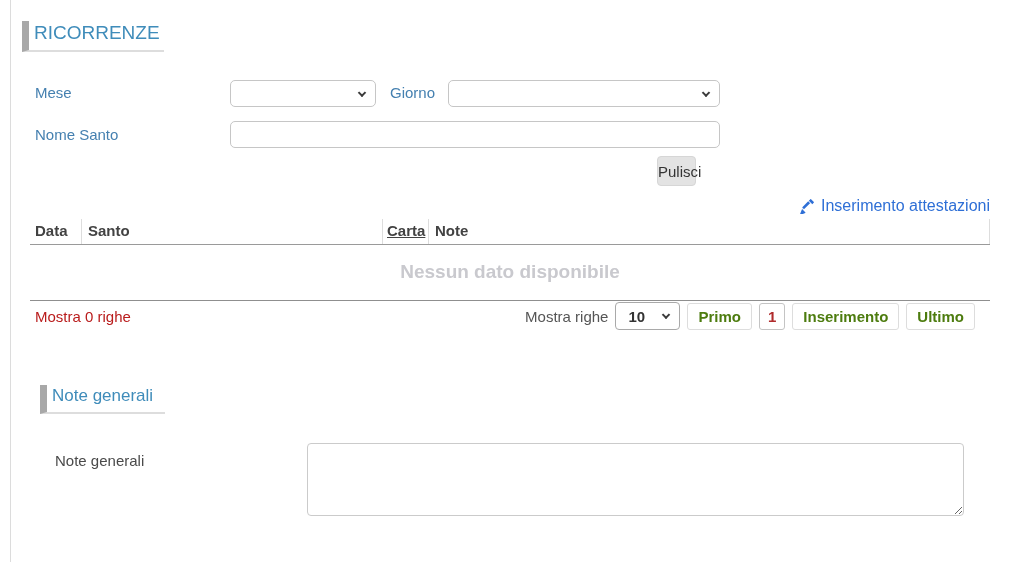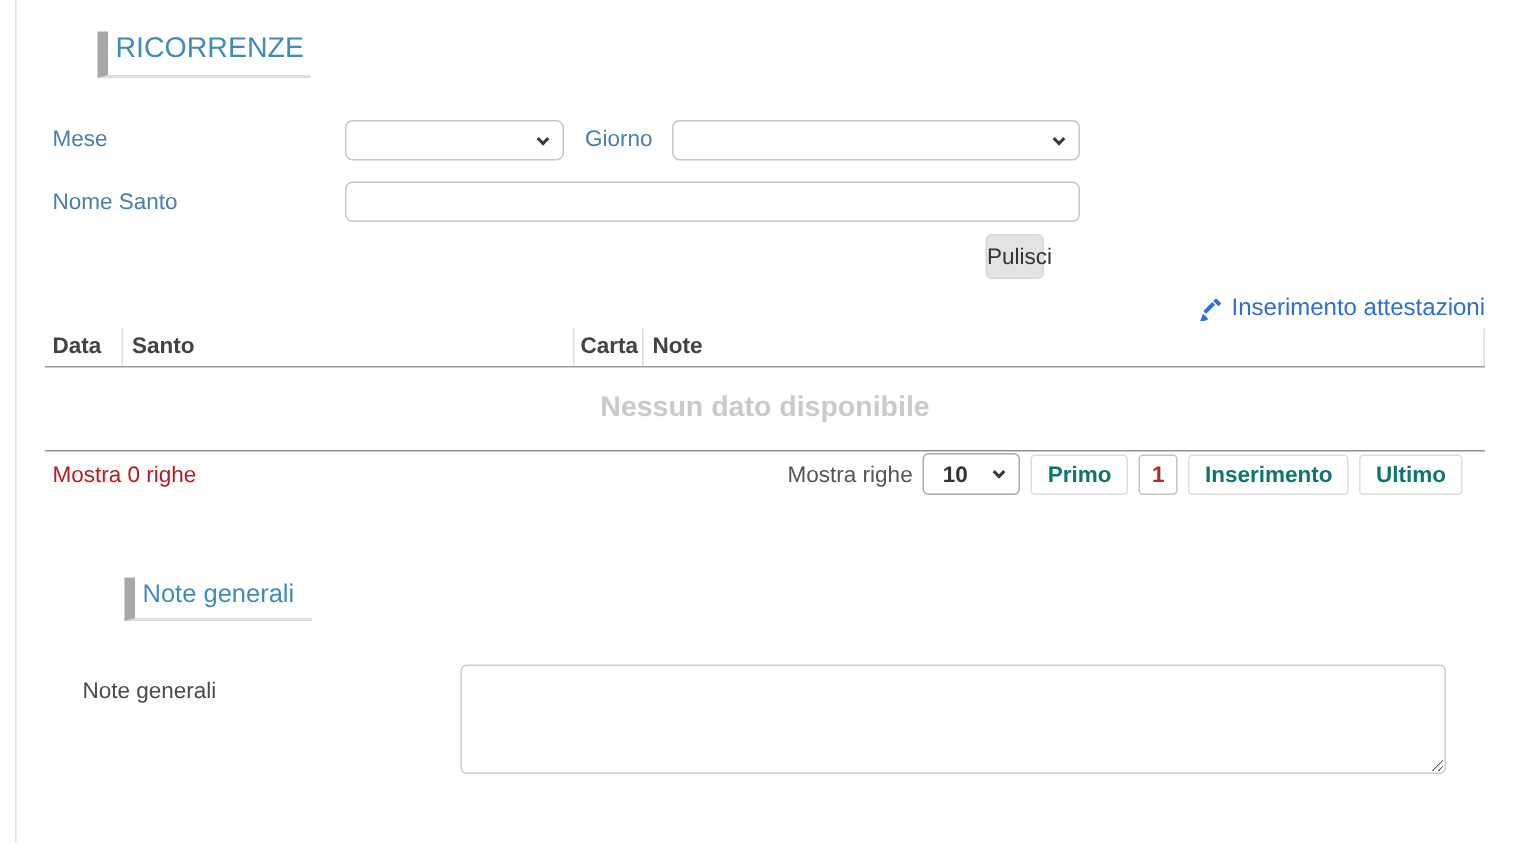--- a/index.html
+++ b/index.html
@@ -7,21 +7,21 @@
   .page {
     position:relative; width:1026px; height:562px; overflow:hidden;
     background:#fff; font-family:"Liberation Sans", sans-serif; color:#4a4a4a;
   }
   .vline { position:absolute; left:10px; top:0; width:1px; height:562px; background:#dcdcdc; }
 
   
   .section-title {
     position:absolute; display:inline-block;
     border-left:7px solid #a8a8a8; border-bottom:2px solid #dddddd;
-    padding:1px 3px 6px 5px; color:#3f8cba; font-weight:normal;margin-left:43px;
+    padding:1px 3px 6px 5px; color:#3f8cba; font-weight:normal;
   }
   .sec1 { left:22px; top:21px; font-size:19px; padding-right:4px; }
   .sec2 { left:40px; top:385px; font-size:17px; padding-right:12px; }
 
   
   .field-label { position:absolute; font-size:15px; color:#4580b0; }
   .lbl-mese  { left:35px; top:84px; }
   .lbl-giorno{ left:390px; top:84px; }
   .lbl-santo { left:35px; top:126px; }
 
@@ -59,42 +59,42 @@
 
   
   .table { position:absolute; left:30px; top:219px; width:960px; }
   .thead { display:flex; border-bottom:1px solid #9a9a9a; }
   .th {
     font-weight:bold; font-size:15px; color:#424242;
     padding:3px 6px 5px 6px; border-right:1px solid #dddddd; white-space:nowrap;
   }
   .th-data  { width:52px; padding-left:5px; }
   .th-santo { width:301px; }
-  .th-carta { width:46px; padding-left:4px; padding-right:2px; }
+  .th-carta { width:46px; padding-left:4px; padding-right:2px;text-decoration:underline; }
   .th-note  { flex:1; }
   .empty-row {
     border-bottom:1px solid #8f8f8f; text-align:center;
     font-weight:bold; font-size:19px; color:#c9c9ce; padding:16px 0 17px 0;
   }
 
   
   .rows-summary { position:absolute; left:35px; top:308px; font-size:15px; color:#b91c1c; }
   .pager {
     position:absolute; right:51px; top:302px; display:flex; align-items:center; gap:7px;
     font-size:15px; color:#555;
   }
   .pagesize-wrap { position:relative; width:65px; height:28px; }
   .pagesize-wrap select {
     width:100%; height:100%; appearance:none; -webkit-appearance:none;
     border:1px solid #a9a9a9; border-radius:4px; background:#fff;
     padding:0 24px 0 12px; font-family:inherit; font-size:15px; font-weight:bold; color:#333;
   }
   .pbtn {
     background:#fff; border:1px solid #dddddd; border-radius:3px;
-    color:#0f766e; font-weight:bold; font-size:15px; padding:4px 10px;
+    color:#4d7c0f; font-weight:bold; font-size:15px; padding:4px 10px;
     font-family:inherit; cursor:default;
   }
   .pbtn-current { color:#b02b2c; border-color:#c4c4c4; padding:4px 8px; }
 
   
   .lbl-note { position:absolute; left:55px; top:452px; font-size:15px; color:#4a4a4a; }
   .ta-note {
     position:absolute; left:307px; top:443px; width:657px; height:73px;
     border:1px solid #cbcbcb; border-radius:4px; resize:both;
     font-family:inherit; font-size:14px; color:#333; padding:6px 8px;

